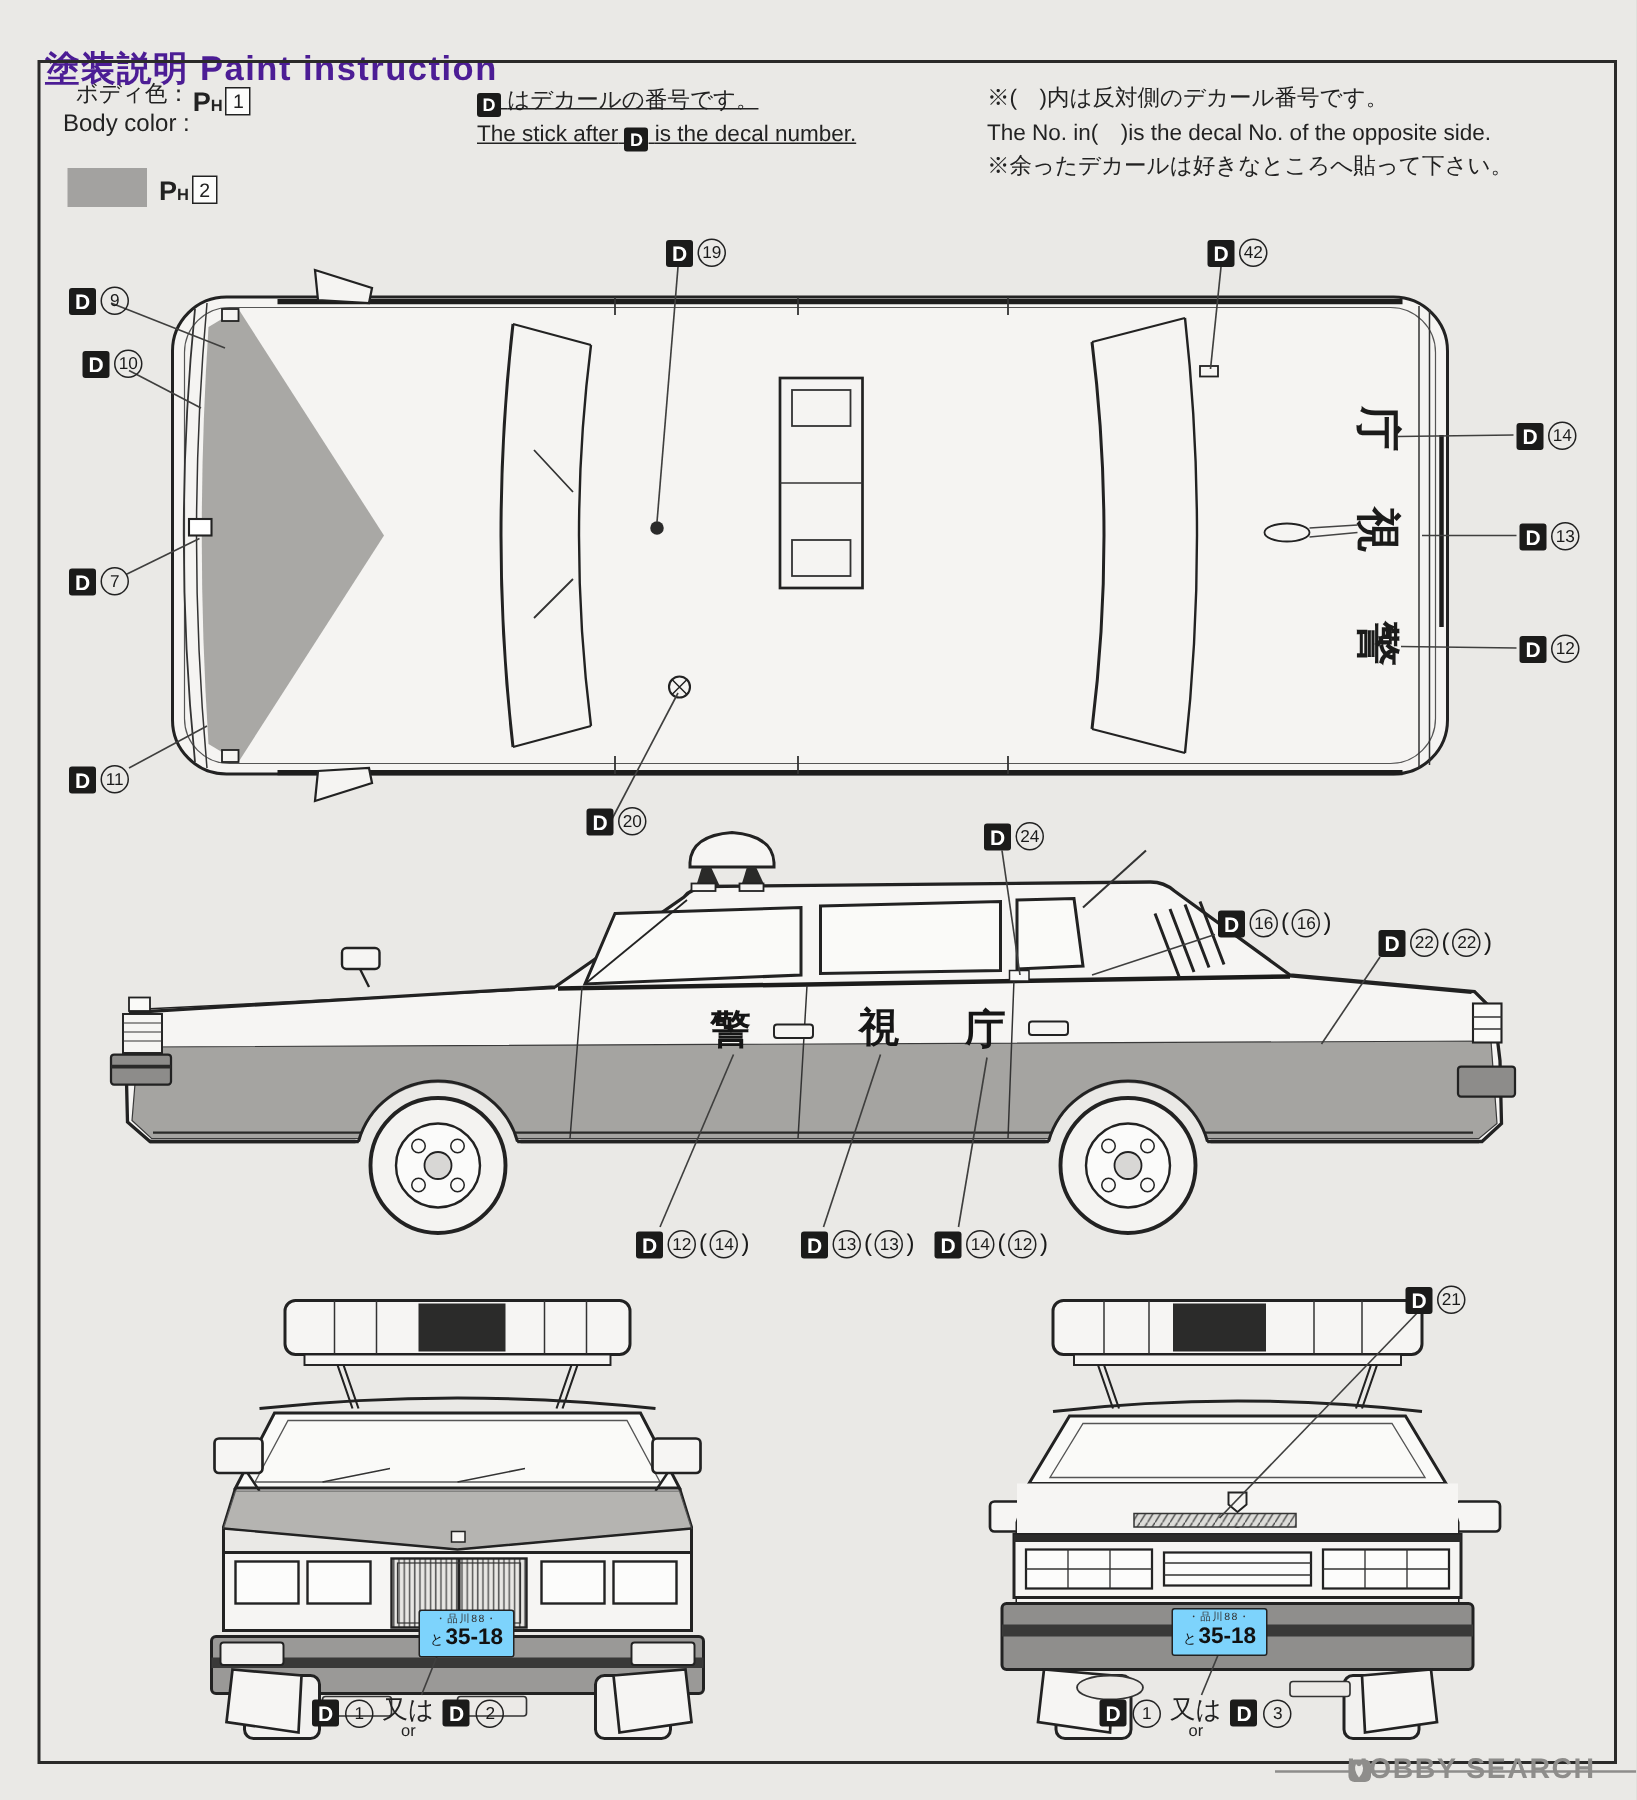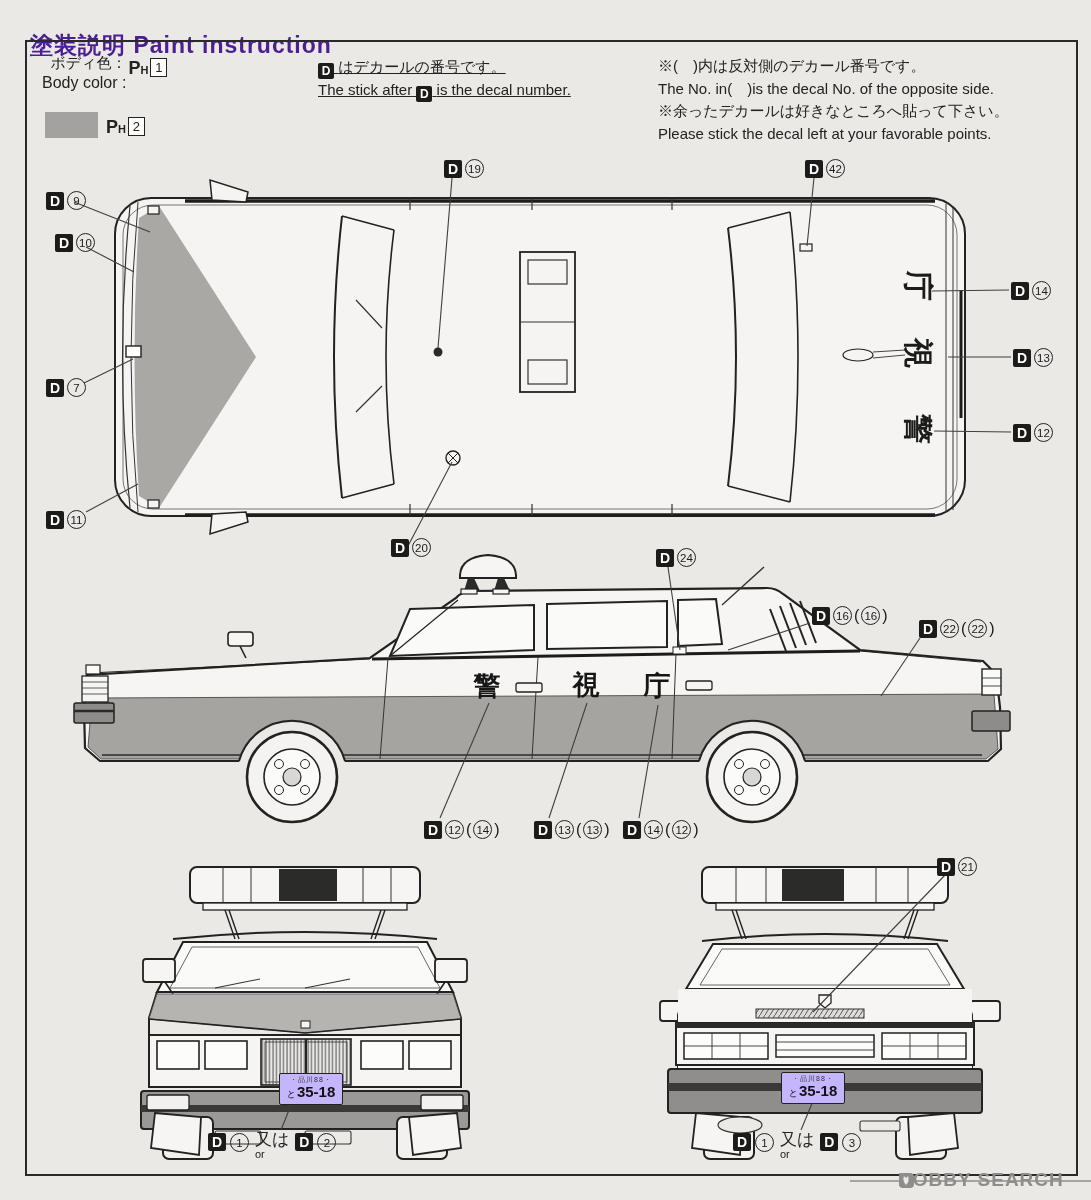--- a/index.html
+++ b/index.html
@@ -25,24 +25,24 @@
   
   .dlabel{position:absolute;display:flex;align-items:center;gap:3px;z-index:30;}
   .dbox{display:flex;width:18px;height:18px;background:#1b1b1a;color:#fff;font-weight:bold;
         font-size:14px;align-items:center;justify-content:center;border-radius:2px;flex:0 0 auto;}
   .dbox.sm{display:inline-flex;width:16px;height:16px;font-size:12px;vertical-align:-3px;}
   .dcirc{display:flex;width:19px;height:19px;border:1.6px solid #222;border-radius:50%;
          font-size:11.5px;align-items:center;justify-content:center;color:#1a1a1a;
          box-sizing:border-box;background:rgba(255,255,255,0.0);flex:0 0 auto;text-align:right;}
   .pp{font-size:16px;margin:0 -1px;color:#1a1a1a;}
   .orgroup{position:absolute;display:flex;align-items:flex-start;gap:4px;z-index:30;}
-  .matawa{display:flex;flex-direction:column;align-items:flex-start;line-height:1.05;font-size:17px;margin:-2px 2px 0 2px;}
+  .matawa{display:flex;flex-direction:column;align-items:center;line-height:1.05;font-size:17px;margin:-2px 2px 0 2px;}
   .matawa .or{font-size:11px;}
   
-  .plate{position:absolute;width:64px;height:32px;background:#c4b5fd;border:1.5px solid #222;
+  .plate{position:absolute;width:64px;height:32px;background:#7dd3fc;border:1.5px solid #222;
          border-radius:2px;text-align:center;box-sizing:border-box;padding-top:2px;z-index:25;line-height:1;}
   .plate-top{font-size:7px;letter-spacing:1px;color:#333;}
   .plate-num{font-size:15px;font-weight:bold;color:#111;margin-top:1px;}
   .plate-kana{font-size:9px;font-weight:normal;margin-right:1px;}
   
   #watermark{position:absolute;left:898px;top:1169px;display:flex;align-items:center;gap:4px;
              color:#8e8d8b;font-weight:bold;font-size:19px;letter-spacing:1px;z-index:40;}
 </style>
 </head>
 <body>
@@ -70,21 +70,20 @@
 
   <div id="dnote">
     <div><span class="dbox sm">D</span> <span>はデカールの番号です。</span></div>
     <div><span>The stick after</span> <span class="dbox sm">D</span> <span>is the decal number.</span></div>
   </div>
 
   <div id="notes">
     <div class="note-jp">※(　)内は反対側のデカール番号です。</div>
     <div class="note-en">The No. in(　)is the decal No. of the opposite side.</div>
     <div class="note-jp">※余ったデカールは好きなところへ貼って下さい。</div>
-    <div class="note-en">Please stick the decal left at your favorable points.</div>
   </div>
 
   <svg style="left:60px;top:150px" width="960" height="420" viewBox="0 0 960 420">
     <g>
       <rect x="55" y="48" width="850" height="318" rx="36" fill="#f5f4f2" stroke="#222" stroke-width="2"></rect>
       <rect x="63" y="55" width="834" height="304" rx="30" fill="none" stroke="#555" stroke-width="0.8"></rect>
       <path d="M70,56 Q55,207 70,358" fill="none" stroke="#333" stroke-width="1.2"></path>
       <path d="M78,52 Q64,207 78,362" fill="none" stroke="#333" stroke-width="1"></path>
       <path d="M79,68 Q70,207 79,346 L99,358 L196,207 L99,56 Z" fill="#a9a8a5"></path>
       <path d="M125,51 H875" stroke="#1d1d1c" stroke-width="3.5"></path>

